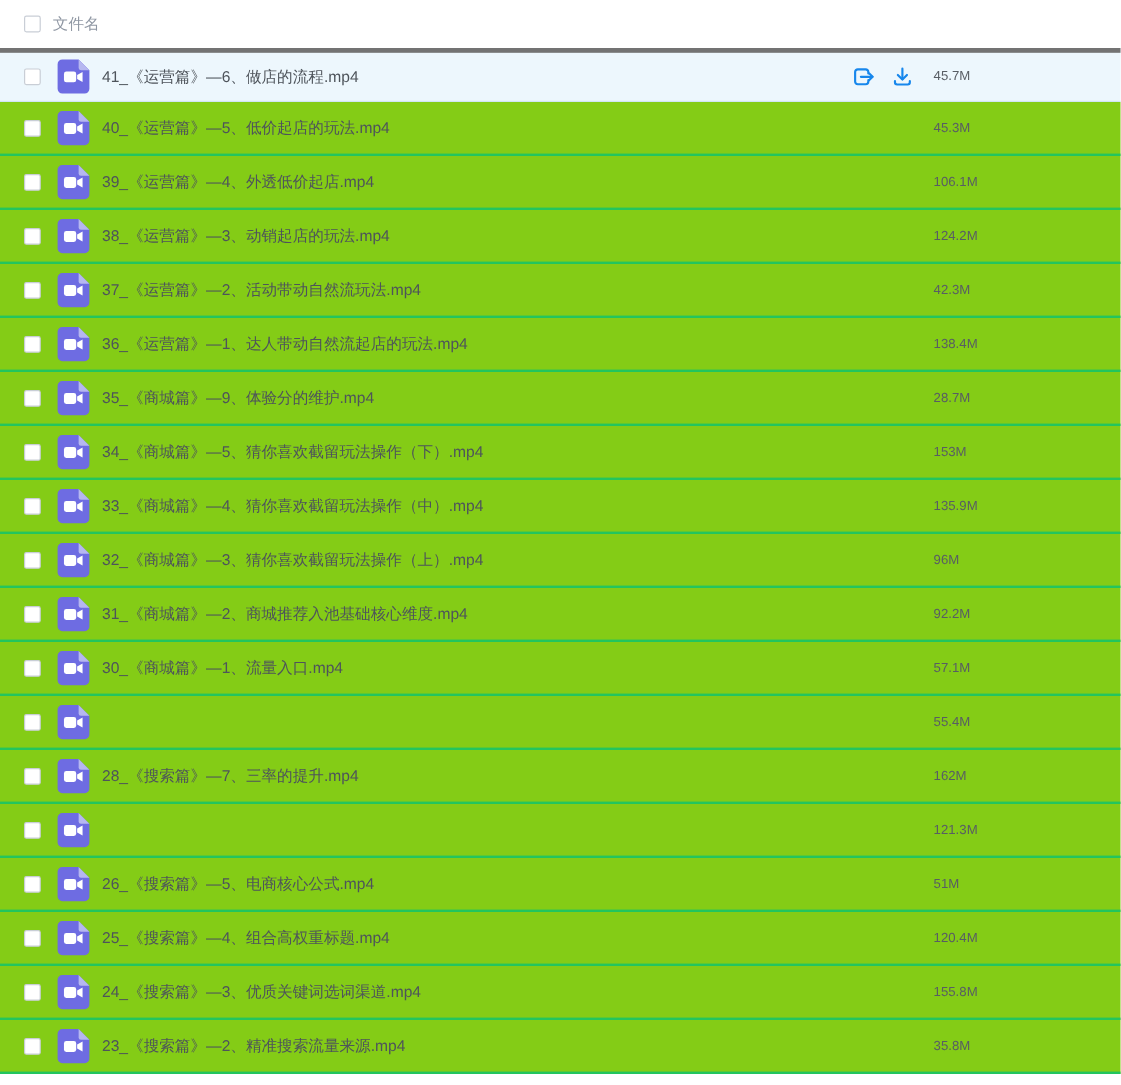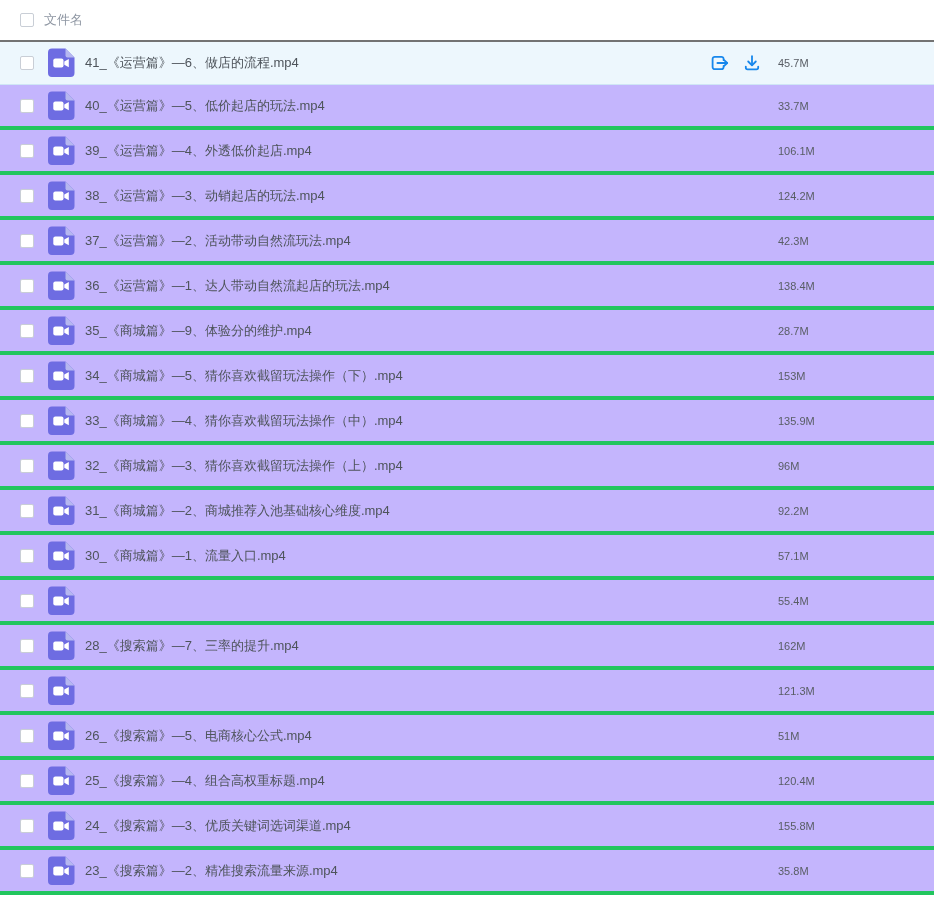--- a/index.html
+++ b/index.html
@@ -52,28 +52,28 @@
     border-radius: 2px;
     background: #ffffff;
     box-sizing: border-box;
     cursor: pointer;
   }
 
   
   .file-row {
     position: relative;
     height: 45px;
-    background: #c4b5fd;
-    border-bottom: 4px solid #22c55e;
+    background: #84cc16;
+    border-bottom: 2px solid #22c55e;
     box-sizing: border-box;
     cursor: pointer;
   }
   .file-row.selected {
     background: #edf7fd;
-    border-top: 2px solid #737373;
+    border-top: 4px solid #737373;
     border-bottom: 1px solid #cfe6f5;
   }
   .file-row .ficon {
     position: absolute;
     left: 47px;
     top: 50%;
     transform: translateY(-50%);
     width: 28px;
     height: 30px;
   }
@@ -168,21 +168,21 @@
         <svg width="28" height="30" viewBox="0 0 28 30">
           <path d="M5,0.5 H18.5 L27.5,9.5 V25 a4,4 0 0 1 -4,4 H5 a4,4 0 0 1 -4,-4 V4.5 a4,4 0 0 1 4,-4 Z" fill="#6e6ce2"></path>
           <path d="M18.5,0.5 L27.5,9.5 H20.5 a2,2 0 0 1 -2,-2 Z" fill="#b6b7f0"></path>
           <rect x="6.3" y="10.6" width="10.2" height="9" rx="2" fill="#ffffff"></rect>
           <path d="M17.3,13.4 L21.8,10.9 V19.3 L17.3,16.8 Z" fill="#ffffff"></path>
         </svg>
       </span>
 
       <span class="fname">40_《运营篇》—5、低价起店的玩法.mp4</span>
 
-      <span class="fsize">33.7M</span>
+      <span class="fsize">45.3M</span>
     </div>
       <div class="file-row">
       <div class="cb"></div>
 
       <span class="ficon">
         <svg width="28" height="30" viewBox="0 0 28 30">
           <path d="M5,0.5 H18.5 L27.5,9.5 V25 a4,4 0 0 1 -4,4 H5 a4,4 0 0 1 -4,-4 V4.5 a4,4 0 0 1 4,-4 Z" fill="#6e6ce2"></path>
           <path d="M18.5,0.5 L27.5,9.5 H20.5 a2,2 0 0 1 -2,-2 Z" fill="#b6b7f0"></path>
           <rect x="6.3" y="10.6" width="10.2" height="9" rx="2" fill="#ffffff"></rect>
           <path d="M17.3,13.4 L21.8,10.9 V19.3 L17.3,16.8 Z" fill="#ffffff"></path>

